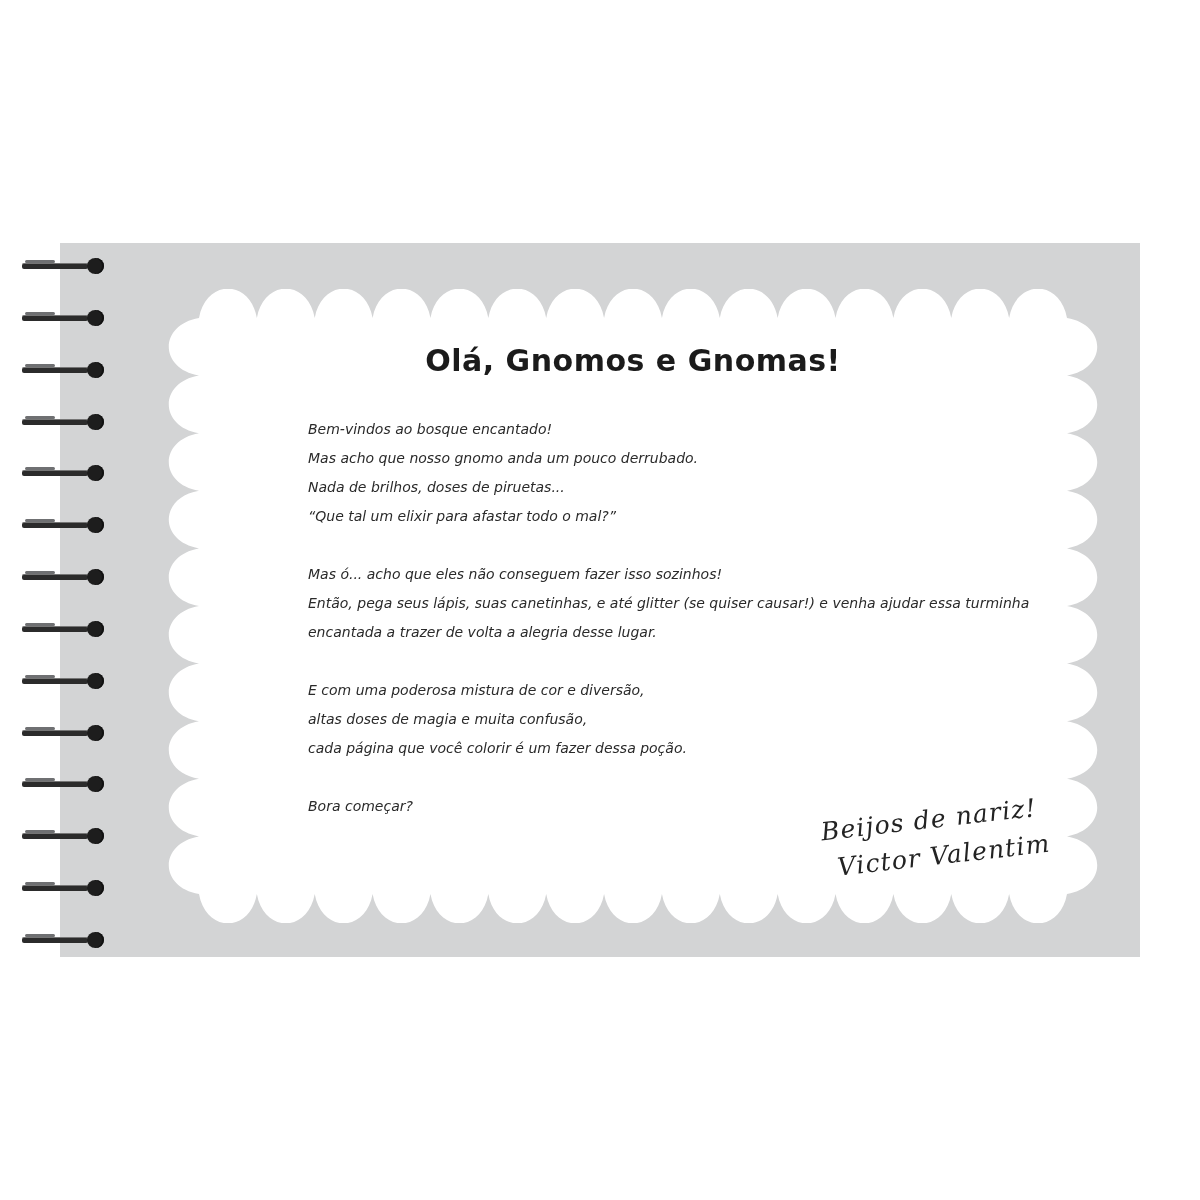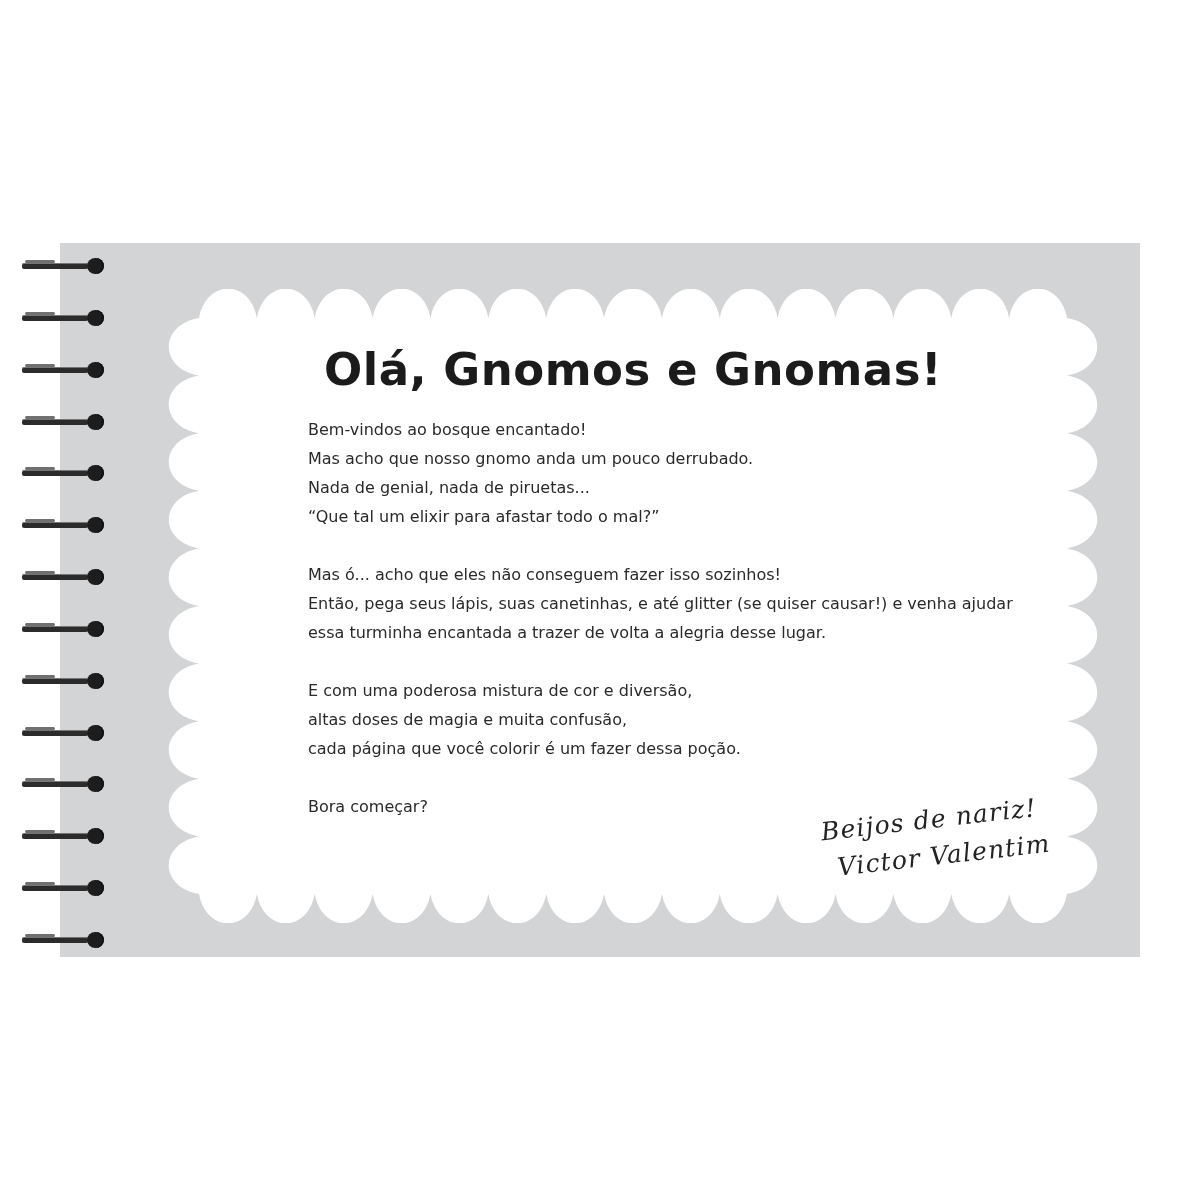--- a/index.html
+++ b/index.html
@@ -93,34 +93,35 @@
 
   
   #title {
     position: absolute;
     left: 0;
     top: 28px;
     width: 870px;
     text-align: center;
     font-family: "DejaVu Sans", sans-serif;
     font-weight: bold;
-    font-size: 45px;
+    font-size: 30px;
     letter-spacing: 0.5px;
     color: #1b1b1b;
     white-space: nowrap;
   }
   #body-text {
     position: absolute;
     left: 110px;
     top: 100px;
     width: 740px;
     font-family: "DejaVu Sans", sans-serif;
-    font-size: 16px;
+    font-size: 14px;
     line-height: 29px;
     color: #2a2a2a;
+    font-style: italic;
   }
   .para {
     margin: 0 0 29px 0;
   }
   .para:last-child { margin-bottom: 8px; }
   .line { display: block; white-space: pre; }
   .line.wrap { white-space: normal; }
 
   
   #signature {
@@ -218,21 +219,21 @@
   </svg>
 
   <div id="card-inner">
 
     <div id="title">Olá, Gnomos e Gnomas!</div>
 
     <div id="body-text">
       <p class="para">
         <span class="line">Bem-vindos ao bosque encantado!</span>
         <span class="line">Mas acho que nosso gnomo anda um pouco derrubado.</span>
-        <span class="line">Nada de genial, nada de piruetas...</span>
+        <span class="line">Nada de brilhos, doses de piruetas...</span>
         <span class="line">“Que tal um elixir para afastar todo o mal?”</span>
       </p>
       <p class="para">
         <span class="line">Mas ó... acho que eles não conseguem fazer isso sozinhos!</span>
         <span class="line wrap">Então, pega seus lápis, suas canetinhas, e até glitter (se quiser causar!) e venha ajudar essa turminha encantada a trazer de volta a alegria desse lugar.</span>
       </p>
       <p class="para">
         <span class="line">E com uma poderosa mistura de cor e diversão,</span>
         <span class="line">altas doses de magia e muita confusão,</span>
         <span class="line">cada página que você colorir é um fazer dessa poção.</span>

